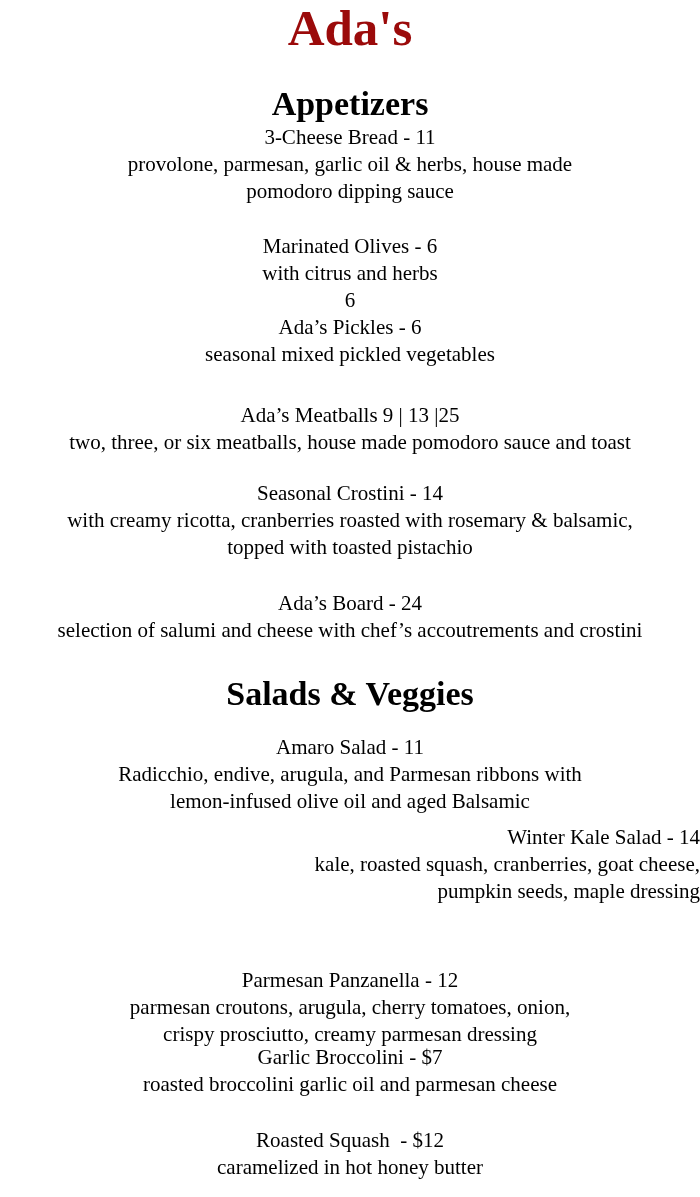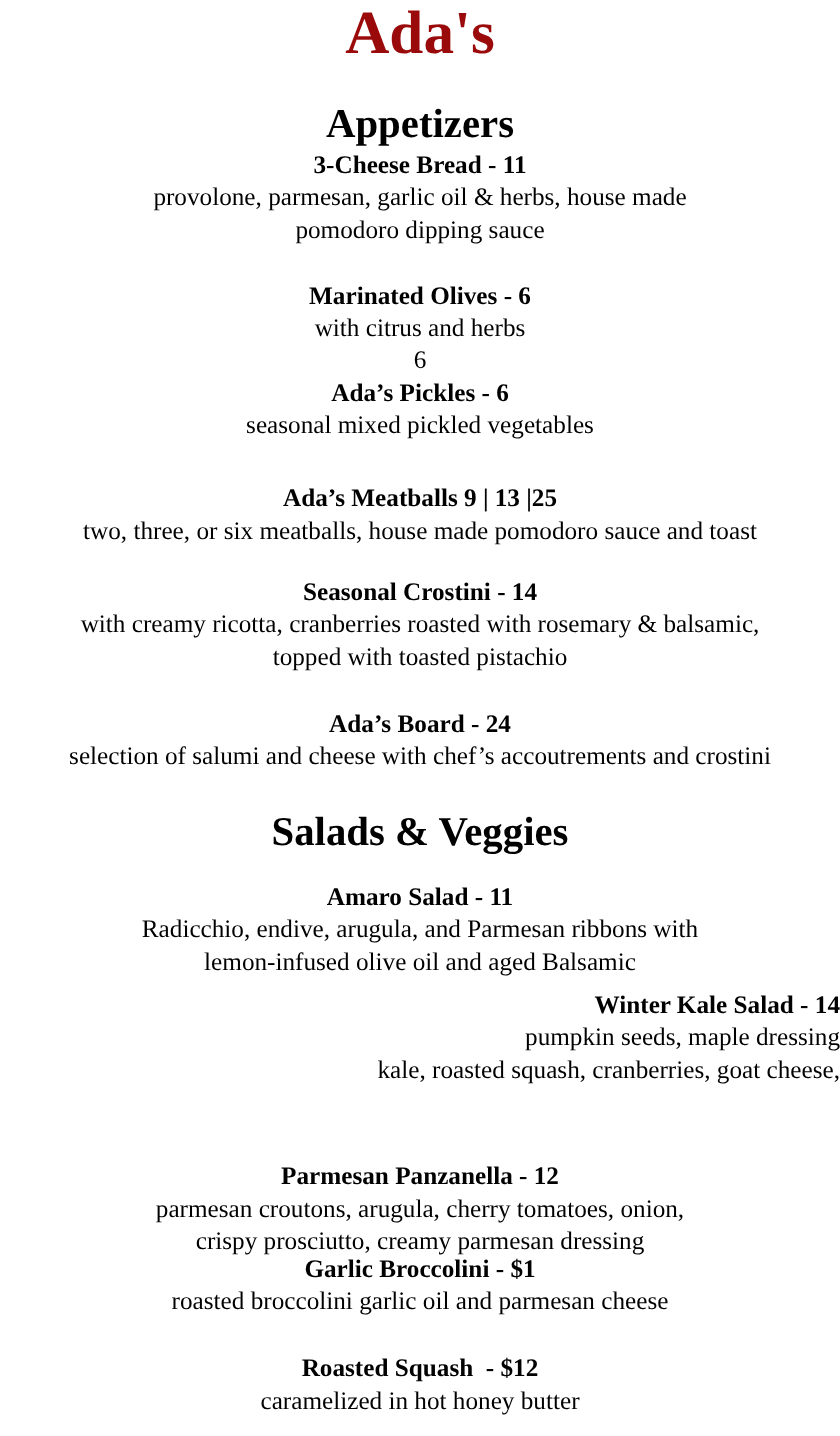--- a/index.html
+++ b/index.html
@@ -33,21 +33,21 @@
       font-weight: bold;
       line-height: 40px;
       margin: 0;
     }
     .item {
       position: absolute;
       left: 0; right: 0;
     }
     .item-name {
       font-size: 21px;
-      font-weight: bold;
+      font-weight: normal;
       line-height: 27px;
       display: block;
     }
     .item-desc {
       font-size: 21px;
       line-height: 27px;
       display: block;
     }
     .stray {
       position: absolute;
@@ -100,31 +100,31 @@
 <h2 class="section-heading" style="top:674px;">Salads &amp; Veggies</h2>
 
 <div class="item" style="top:714px;margin-top:20px;">
   <span class="item-name">Amaro Salad - 11</span>
   <span class="item-desc">Radicchio, endive, arugula, and Parmesan ribbons with</span>
   <span class="item-desc">lemon-infused olive oil and aged Balsamic</span>
 </div>
 
 <div class="item" style="top:824px;text-align:right;">
   <span class="item-name">Winter Kale Salad - 14</span>
+  <span class="item-desc">kale, roasted squash, cranberries, goat cheese,</span>
   <span class="item-desc">pumpkin seeds, maple dressing</span>
-  <span class="item-desc">kale, roasted squash, cranberries, goat cheese,</span>
 </div>
 
 <div class="item" style="top:934px;margin-top:33px;">
   <span class="item-name">Parmesan Panzanella - 12</span>
   <span class="item-desc">parmesan croutons, arugula, cherry tomatoes, onion,</span>
   <span class="item-desc">crispy prosciutto, creamy parmesan dressing</span>
 </div>
 
 <div class="item" style="top:1044px;">
-  <span class="item-name">Garlic Broccolini - $1</span>
+  <span class="item-name">Garlic Broccolini - $7</span>
   <span class="item-desc">roasted broccolini garlic oil and parmesan cheese</span>
 </div>
 
 <div class="item" style="top:1127px;">
   <span class="item-name" style="white-space:pre;">Roasted Squash  - $12</span>
   <span class="item-desc">caramelized in hot honey butter</span>
 </div>
 
 </body></html>

